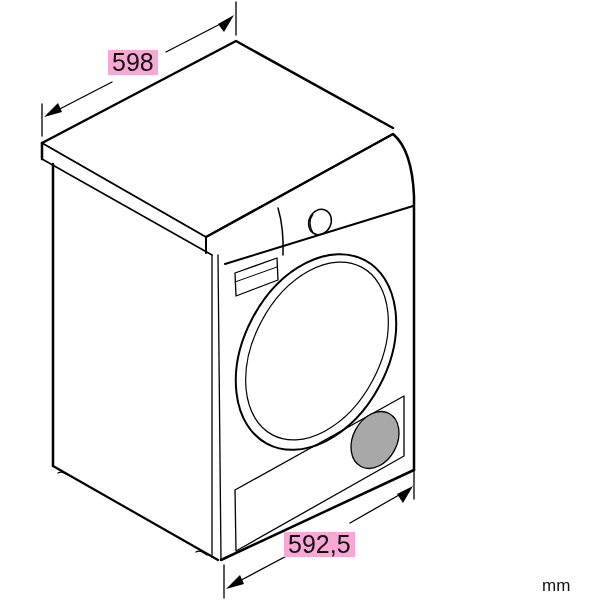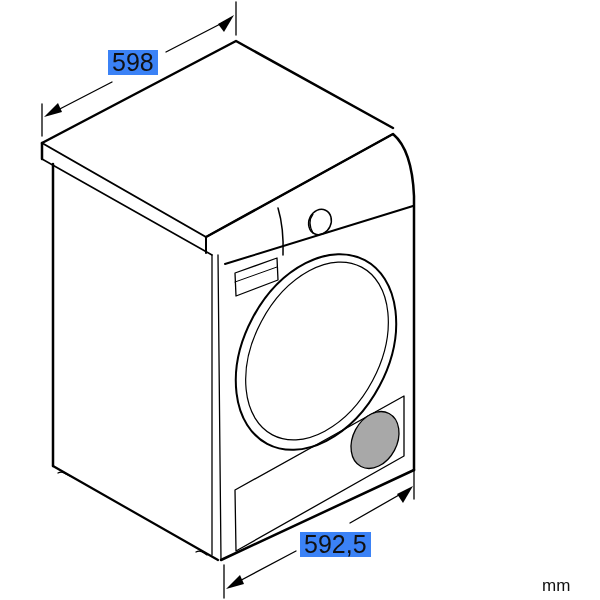--- a/index.html
+++ b/index.html
@@ -1,20 +1,20 @@
 <!DOCTYPE html>
 <html><head>
   <meta charset="utf-8">
   <style>
     html, body { margin: 0; padding: 0; background: #ffffff; }
     .canvas { position: relative; width: 600px; height: 600px; background: #ffffff; overflow: hidden; }
     svg { position: absolute; left: 0; top: 0; }
-    .lbl { position: absolute; font-family: "Liberation Sans", sans-serif; color: #111; background: #3b82f6; padding: 0 4px; line-height: 1; }
+    .lbl { position: absolute; font-family: "Liberation Sans", sans-serif; color: #111; background: #f9a8d4; padding: 0 4px; line-height: 1; }
     .dim-width { left: 108px; top: 50px; font-size: 25px; }
-    .dim-depth { left: 300px; top: 532px; font-size: 25px; }
+    .dim-depth { left: 284px; top: 532px; font-size: 25px; }
     .unit { left: 538px; top: 577px; font-size: 17px; background: transparent; }
   </style>
 </head>
 <body>
 
 <div class="canvas">
   <svg width="600" height="600" viewBox="0 0 600 600">
     <g fill="none" stroke="#000" stroke-linejoin="round" stroke-linecap="round">
 
       <g>

